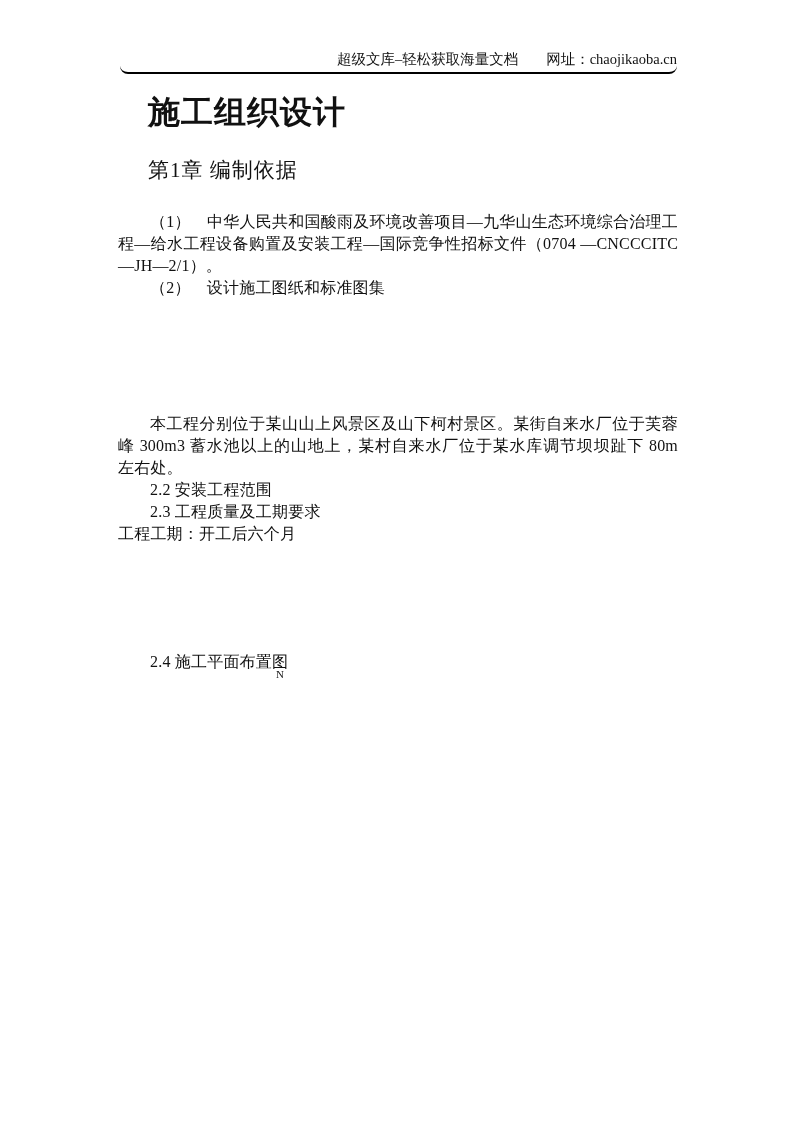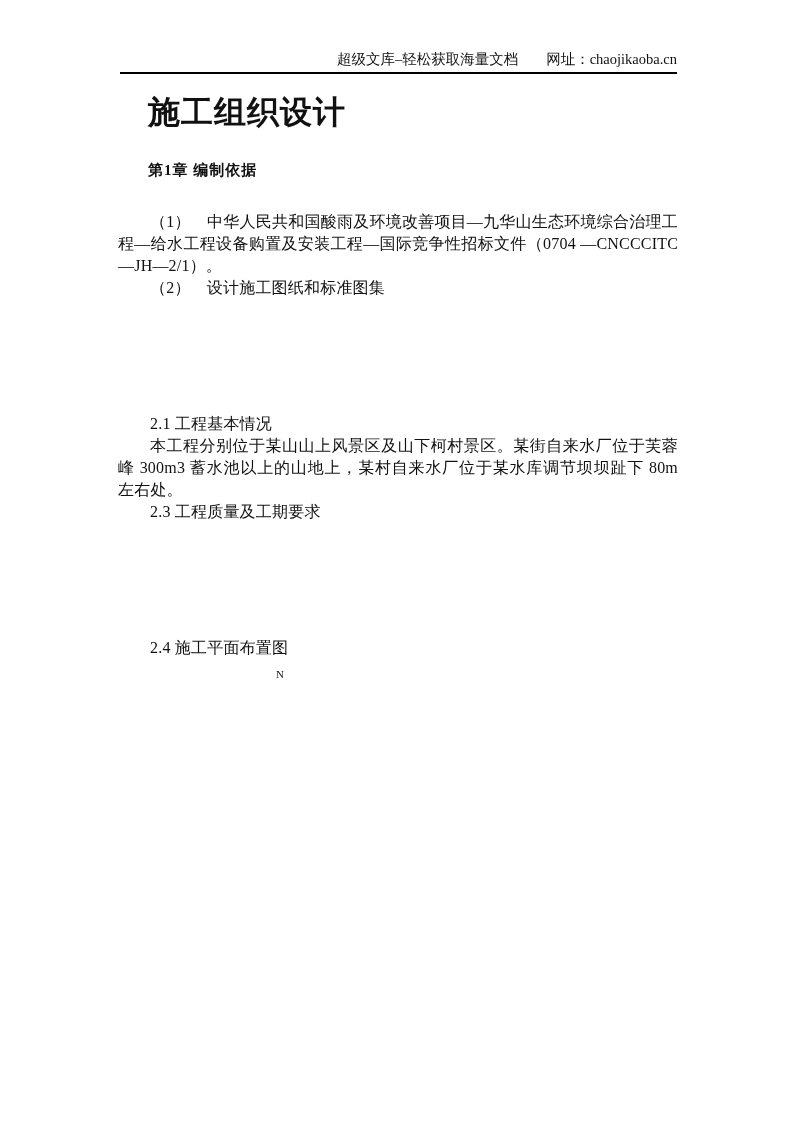--- a/index.html
+++ b/index.html
@@ -1,15 +1,15 @@
 <!DOCTYPE html>
 <html><head>
 <meta charset="utf-8">
 <style>
-  * { margin: 0; padding: 0; box-sizing: border-box; }
+  * { margin: 0; padding: 0; box-sizing: border-box; border-radius: 8px; }
   html, body { background: #ffffff; }
   .page {
     position: relative;
     width: 793px;
     height: 1122px;
     background: #ffffff;
     color: #111111;
     font-family: "Liberation Serif", "DejaVu Serif", serif;
     overflow: hidden;
   }
@@ -32,39 +32,39 @@
     top: 94px;
     font-size: 32px;
     font-weight: bold;
     letter-spacing: 1px;
     line-height: 36px;
     text-align: center;
   }
   .chapter-heading {
     position: absolute;
     left: 148px;
-    font-size: 15px;
-    font-weight: bold;
+    font-size: 21px;
+    font-weight: normal;
     letter-spacing: 1px;
     line-height: 26px;
   }
   #ch1-heading { top: 157px; }
   #ch2-heading { top: 363px; }
   .body-block {
     position: absolute;
     left: 118px;
     width: 560px;
     font-size: 16px;
     line-height: 22px;
     text-align: justify;
     letter-spacing: 0.2px;
   }
   #body1 { top: 211px; }
   #body2 { top: 413px; }
-  #sec24 { top: 637px; }
+  #sec24 { top: 651px; }
   .para { text-indent: 32px; }
   .para.no-indent { text-indent: 0; }
   .north-label {
     position: absolute;
     left: 276px;
     top: 668px;
     font-size: 11px;
     line-height: 13px;
   }
 </style>
@@ -81,23 +81,24 @@
 
   <h2 class="chapter-heading" id="ch1-heading">第1章 编制依据</h2>
 
   <div class="body-block" id="body1">
     <p class="para">（1）　中华人民共和国酸雨及环境改善项目—九华山生态环境综合治理工程—给水工程设备购置及安装工程—国际竞争性招标文件（0704 —CNCCCITC—JH—2/1）。</p>
     <p class="para">（2）　设计施工图纸和标准图集</p>
   </div>
 
 
   <div class="body-block" id="body2">
-    <p class="para">2.1 工程基本情况</p>
     <p class="para">本工程分别位于某山山上风景区及山下柯村景区。某街自来水厂位于芙蓉峰 300m3  蓄水池以上的山地上，某村自来水厂位于某水库调节坝坝趾下 80m 左右处。</p>
+    <p class="para">2.2 安装工程范围</p>
     <p class="para">2.3 工程质量及工期要求</p>
+    <p class="para no-indent">工程工期：开工后六个月</p>
   </div>
 
   <div class="body-block" id="sec24">
     <p class="para">2.4 施工平面布置图</p>
   </div>
 
   <div class="north-label">N</div>
 
 </div>
 

